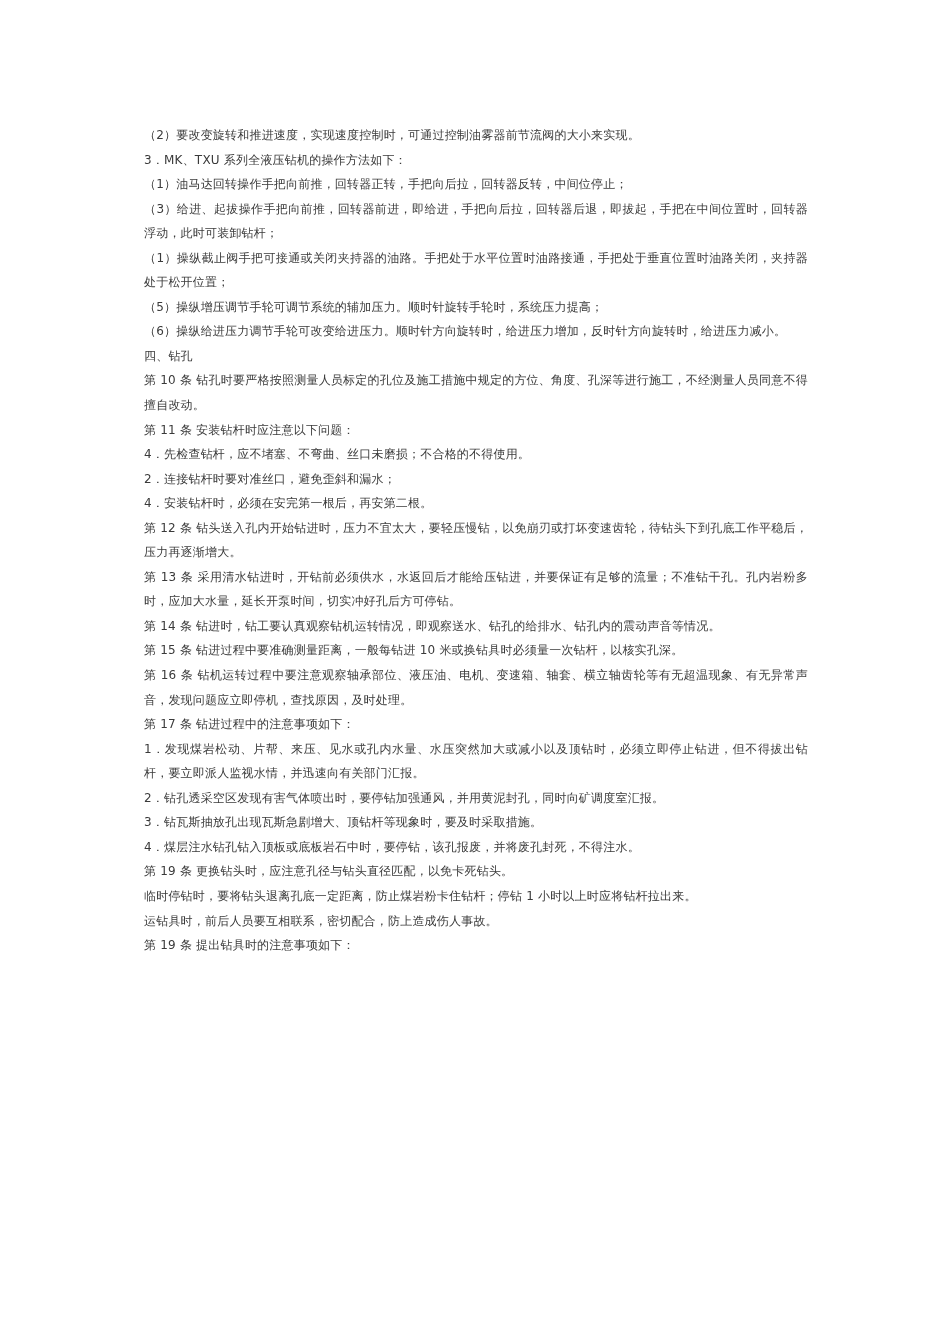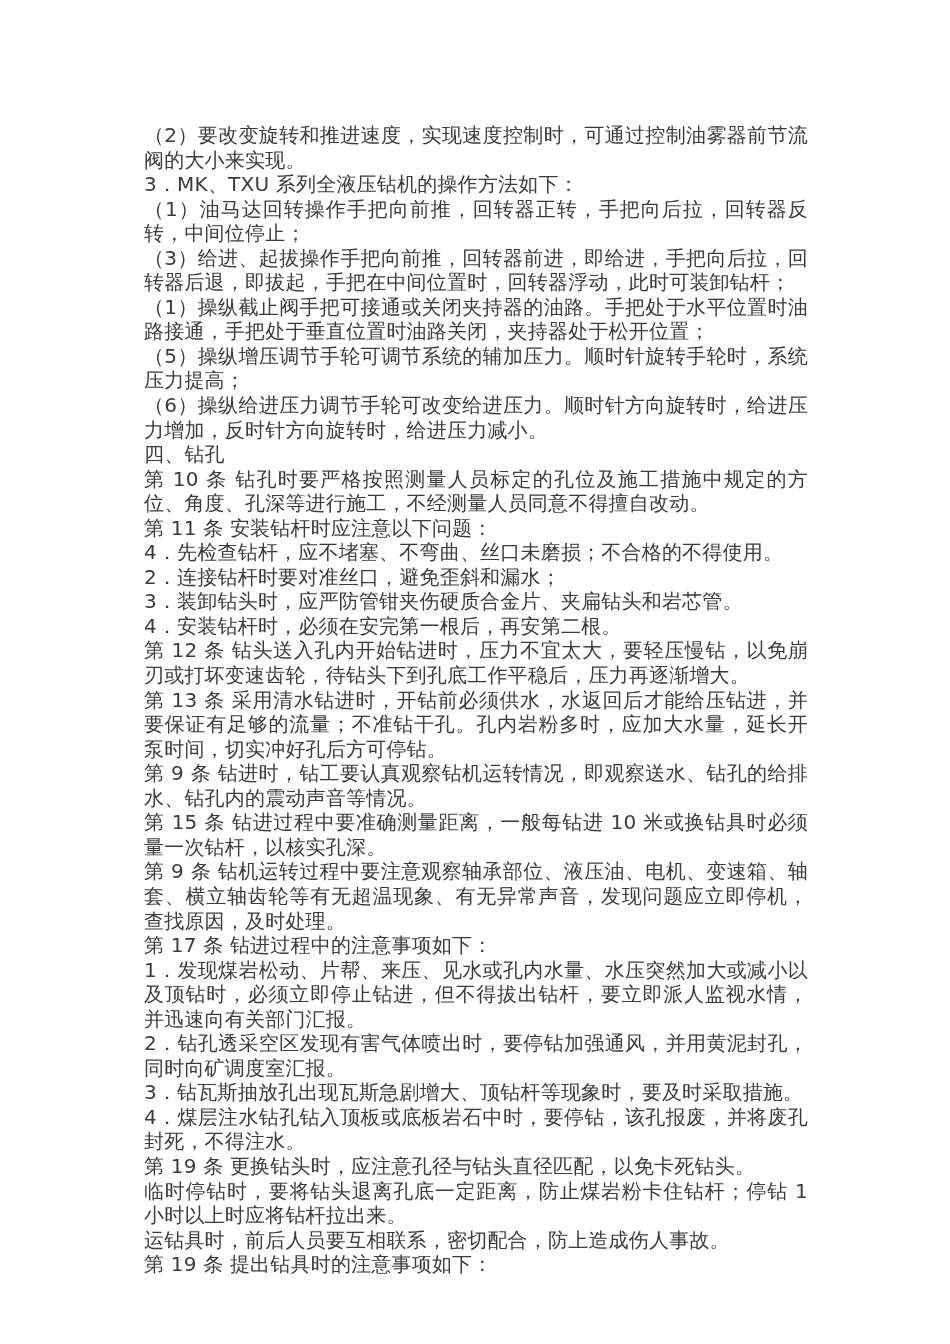--- a/index.html
+++ b/index.html
@@ -1,44 +1,43 @@
 <!DOCTYPE html>
 <html><head>
 <meta charset="utf-8">
 <style>
   html, body { margin:0; padding:0; background:#ffffff; }
   body { width:950px; height:1344px; position:relative; overflow:hidden; }
   .page { position:absolute; left:144px; top:123px; width:664px;
-    font-family:"DejaVu Sans","Liberation Sans",sans-serif; font-size:20px; line-height:24.55px;
+    font-family:"DejaVu Sans","Liberation Sans",sans-serif; font-size:12px; line-height:24.55px;
     color:#3a3a3a; letter-spacing:0.2px; }
   .page p { margin:0; text-align:justify; text-align-last:left; }
 </style>
 </head>
 <body>
 
 <div class="page">
   <p>（2）要改变旋转和推进速度，实现速度控制时，可通过控制油雾器前节流阀的大小来实现。</p>
   <p>3．MK、TXU 系列全液压钻机的操作方法如下：</p>
   <p>（1）油马达回转操作手把向前推，回转器正转，手把向后拉，回转器反转，中间位停止；</p>
   <p>（3）给进、起拔操作手把向前推，回转器前进，即给进，手把向后拉，回转器后退，即拔起，手把在中间位置时，回转器浮动，此时可装卸钻杆；</p>
   <p>（1）操纵截止阀手把可接通或关闭夹持器的油路。手把处于水平位置时油路接通，手把处于垂直位置时油路关闭，夹持器处于松开位置；</p>
   <p>（5）操纵增压调节手轮可调节系统的辅加压力。顺时针旋转手轮时，系统压力提高；</p>
   <p>（6）操纵给进压力调节手轮可改变给进压力。顺时针方向旋转时，给进压力增加，反时针方向旋转时，给进压力减小。</p>
   <p>四、钻孔</p>
   <p>第 10 条 钻孔时要严格按照测量人员标定的孔位及施工措施中规定的方位、角度、孔深等进行施工，不经测量人员同意不得擅自改动。</p>
   <p>第 11 条 安装钻杆时应注意以下问题：</p>
   <p>4．先检查钻杆，应不堵塞、不弯曲、丝口未磨损；不合格的不得使用。</p>
   <p>2．连接钻杆时要对准丝口，避免歪斜和漏水；</p>
-  <p>3．装卸钻头时，应严防管钳夹伤硬质合金片、夹扁钻头和岩芯管。</p>
   <p>4．安装钻杆时，必须在安完第一根后，再安第二根。</p>
   <p>第 12 条 钻头送入孔内开始钻进时，压力不宜太大，要轻压慢钻，以免崩刃或打坏变速齿轮，待钻头下到孔底工作平稳后，压力再逐渐增大。</p>
   <p>第 13 条 采用清水钻进时，开钻前必须供水，水返回后才能给压钻进，并要保证有足够的流量；不准钻干孔。孔内岩粉多时，应加大水量，延长开泵时间，切实冲好孔后方可停钻。</p>
-  <p>第 9 条 钻进时，钻工要认真观察钻机运转情况，即观察送水、钻孔的给排水、钻孔内的震动声音等情况。</p>
+  <p>第 14 条 钻进时，钻工要认真观察钻机运转情况，即观察送水、钻孔的给排水、钻孔内的震动声音等情况。</p>
   <p>第 15 条 钻进过程中要准确测量距离，一般每钻进 10 米或换钻具时必须量一次钻杆，以核实孔深。</p>
-  <p>第 9 条 钻机运转过程中要注意观察轴承部位、液压油、电机、变速箱、轴套、横立轴齿轮等有无超温现象、有无异常声音，发现问题应立即停机，查找原因，及时处理。</p>
+  <p>第 16 条 钻机运转过程中要注意观察轴承部位、液压油、电机、变速箱、轴套、横立轴齿轮等有无超温现象、有无异常声音，发现问题应立即停机，查找原因，及时处理。</p>
   <p>第 17 条 钻进过程中的注意事项如下：</p>
   <p>1．发现煤岩松动、片帮、来压、见水或孔内水量、水压突然加大或减小以及顶钻时，必须立即停止钻进，但不得拔出钻杆，要立即派人监视水情，并迅速向有关部门汇报。</p>
   <p>2．钻孔透采空区发现有害气体喷出时，要停钻加强通风，并用黄泥封孔，同时向矿调度室汇报。</p>
   <p>3．钻瓦斯抽放孔出现瓦斯急剧增大、顶钻杆等现象时，要及时采取措施。</p>
   <p>4．煤层注水钻孔钻入顶板或底板岩石中时，要停钻，该孔报废，并将废孔封死，不得注水。</p>
   <p>第 19 条 更换钻头时，应注意孔径与钻头直径匹配，以免卡死钻头。</p>
   <p>临时停钻时，要将钻头退离孔底一定距离，防止煤岩粉卡住钻杆；停钻 1 小时以上时应将钻杆拉出来。</p>
   <p>运钻具时，前后人员要互相联系，密切配合，防上造成伤人事故。</p>
   <p>第 19 条 提出钻具时的注意事项如下：</p>
 </div>

